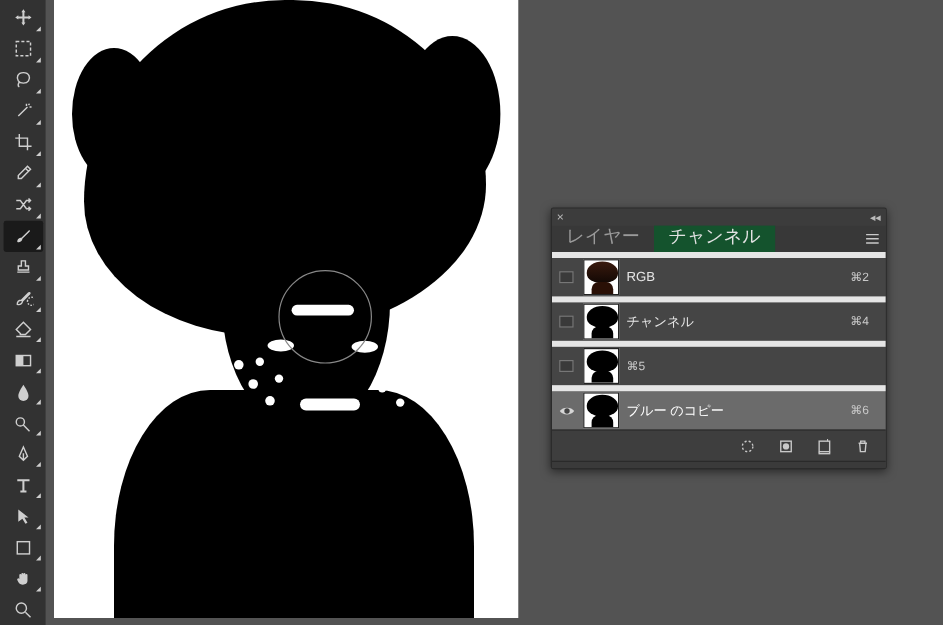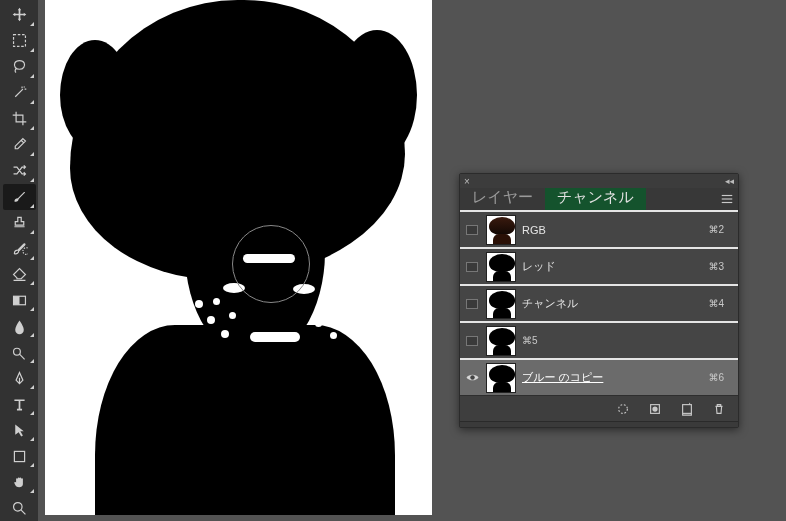--- a/index.html
+++ b/index.html
@@ -133,21 +133,21 @@
   .panel-menu {
     margin-left: auto;
     width: 22px;
     display: flex; align-items: center; justify-content: center;
   }
   .channel-list { }
   .channel-row {
     display: flex;
     align-items: center;
     height: 37px;
-    border-top: 2px solid #e5e5e5;
+    border-top: 5px solid #e5e5e5;
     padding: 0 6px 0 0;
   }
   .channel-row.selected { background: #6b6b6b; }
   .channel-row.normal { background: #454545; }
   .vis-col {
     width: 24px; height: 100%;
     display: flex; align-items: center; justify-content: center;
   }
   .vis-box {
     width: 12px; height: 10px;
@@ -168,21 +168,21 @@
     position: absolute; left: 2px; top: 1px; width: 26px; height: 18px;
     background: #000; border-radius: 50% 50% 45% 45%;
   }
   .thumb .mini-body {
     position: absolute; left: 6px; bottom: 0; width: 18px; height: 10px;
     background: #000; border-radius: 6px 6px 0 0;
   }
   .thumb.rgb .mini-hair { background: linear-gradient(#3a1a0e,#120804); }
   .thumb.rgb .mini-body { background: #2a1006; }
   .ch-name { flex: 1; color: #e5e5e5; font-size: 11px; }
-  .channel-row.selected .ch-name { color: #fff; text-decoration: underline; }
+  .channel-row.selected .ch-name { color: #fff; }
   .ch-shortcut { color: #c9c9c9; font-size: 10px; padding-right: 8px; }
   .panel-footer {
     height: 26px;
     background: #3e3e3e;
     border-top: 1px solid #2e2e2e;
     display: flex;
     align-items: center;
     justify-content: flex-end;
     gap: 14px;
     padding: 0 10px;
@@ -383,31 +383,20 @@
         <div class="ch-shortcut">⌘2</div>
       </div>
       <div class="channel-row normal">
         <div class="vis-col">
           <div class="vis-box"></div>
         </div>
         <div class="thumb ">
           <div class="mini-hair"></div>
           <div class="mini-body"></div>
         </div>
-        <div class="ch-name">レッド</div>
-        <div class="ch-shortcut">⌘3</div>
-      </div>
-      <div class="channel-row normal">
-        <div class="vis-col">
-          <div class="vis-box"></div>
-        </div>
-        <div class="thumb ">
-          <div class="mini-hair"></div>
-          <div class="mini-body"></div>
-        </div>
         <div class="ch-name">チャンネル</div>
         <div class="ch-shortcut">⌘4</div>
       </div>
       <div class="channel-row normal">
         <div class="vis-col">
           <div class="vis-box"></div>
         </div>
         <div class="thumb ">
           <div class="mini-hair"></div>
           <div class="mini-body"></div>

